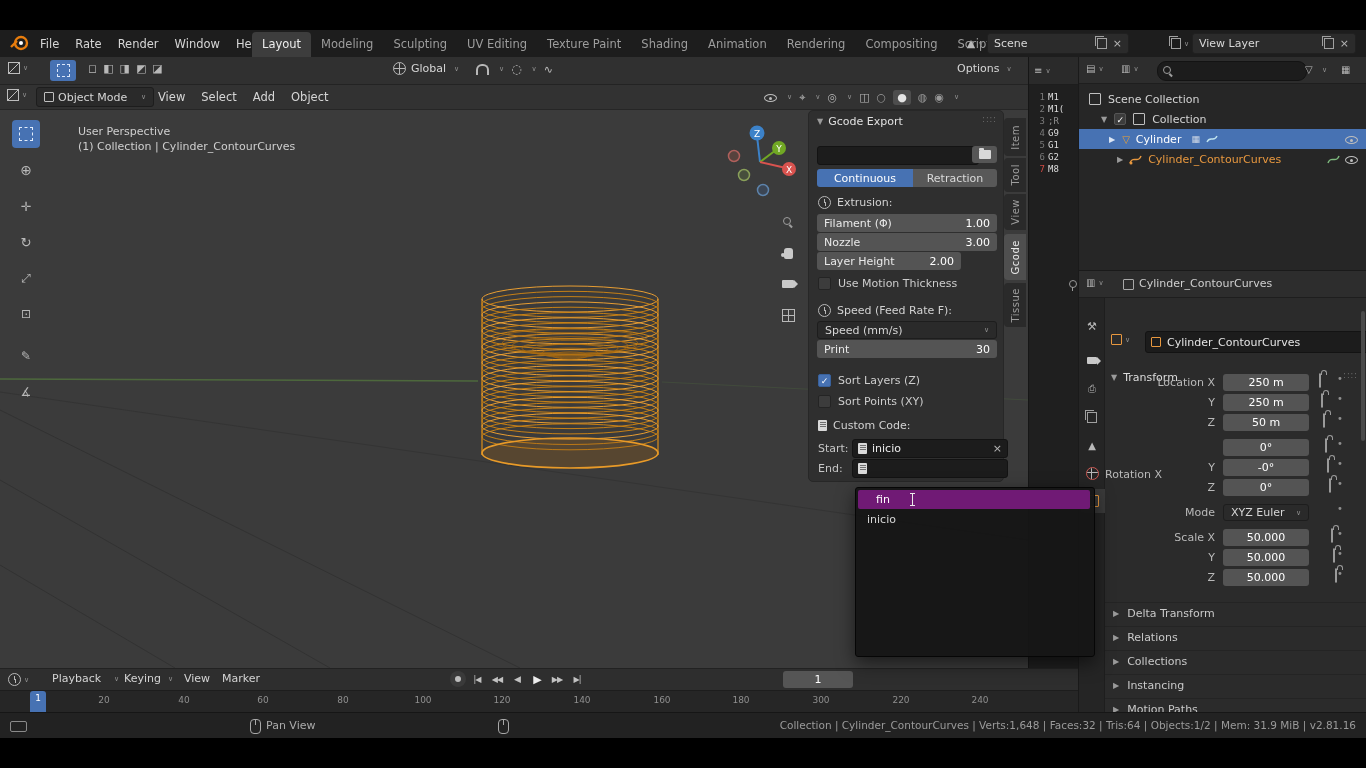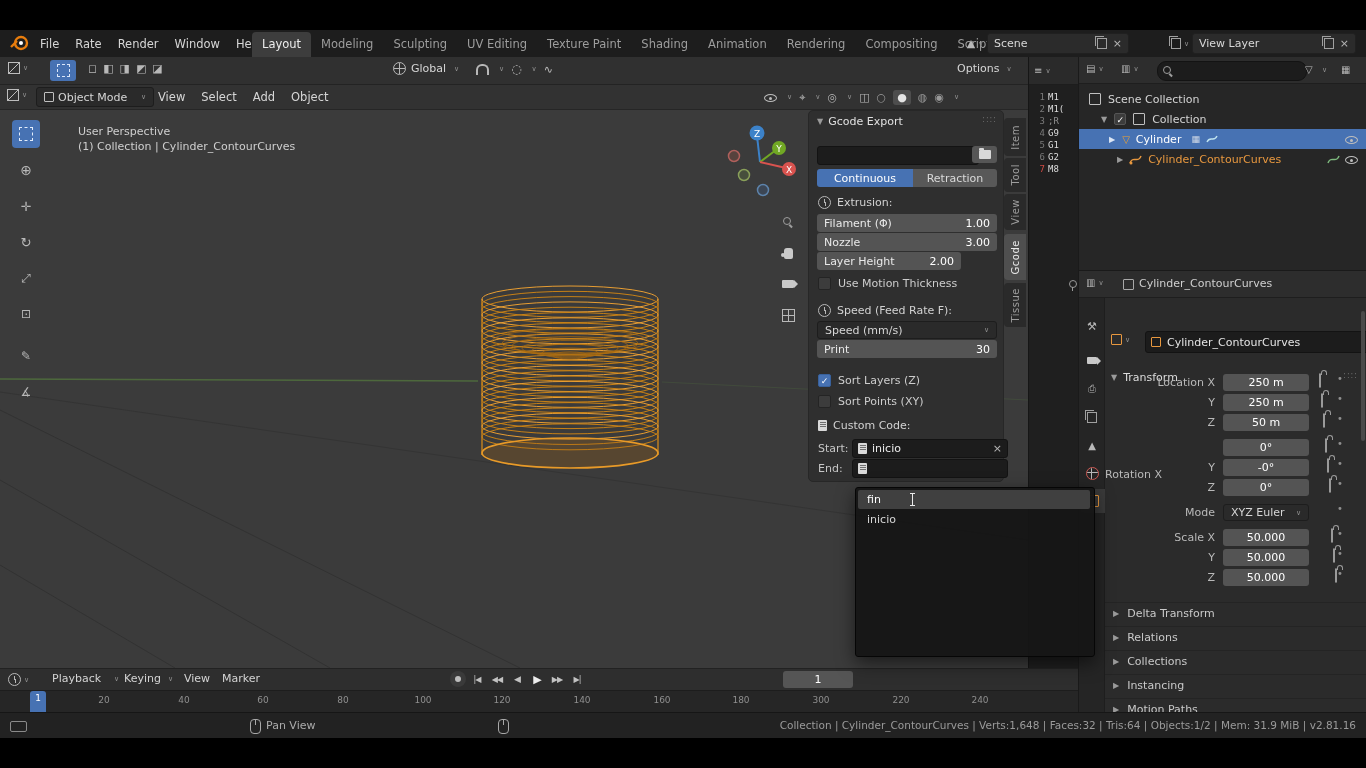--- a/index.html
+++ b/index.html
@@ -691,21 +691,21 @@
 
     <div class="abs" style="left:0;top:682px;width:1366px;height:26px;background:#222222;border-top:1px solid #161616;box-sizing:border-box;">
       <span class="abs i-kbd" style="left:10px;top:8px;"></span>
       <span class="abs i-mouse" style="left:250px;top:6px;"></span>
       <span class="abs" style="left:266px;top:6px;color:#ababab;">Pan View</span>
       <span class="abs i-mouse" style="left:483px;top:6px;"></span>
       <span class="abs" style="right:10px;top:6px;color:#9a9a9a;font-size:10.5px;">Collection | Cylinder_ContourCurves | Verts:1,648 | Faces:32 | Tris:64 | Objects:1/2 | Mem: 31.9 MiB | v2.81.16</span>
     </div>
 
     <div class="abs" style="left:855px;top:457px;width:238px;height:168px;background:rgba(22,22,22,0.97);border:1px solid #060606;border-radius:3px;box-shadow:0 6px 18px rgba(0,0,0,0.55);z-index:50;">
-      <div style="position:absolute;left:2px;top:2px;right:4px;height:19px;background:#404040;border-radius:2px;display:flex;align-items:center;padding-left:9px;color:#fff;">
+      <div style="position:absolute;left:2px;top:2px;right:4px;height:19px;background:#701a75;border-radius:2px;display:flex;align-items:center;padding-left:18px;color:#fff;">
         <span>fin</span>
         <span class="i-ibeam" style="position:absolute;left:54px;top:4px;"></span>
       </div>
       <div style="position:absolute;left:2px;top:22px;right:4px;height:19px;display:flex;align-items:center;padding-left:9px;color:#d6d6d6;">
         <span>inicio</span>
       </div>
     </div>
 
   </div>
 </div>

